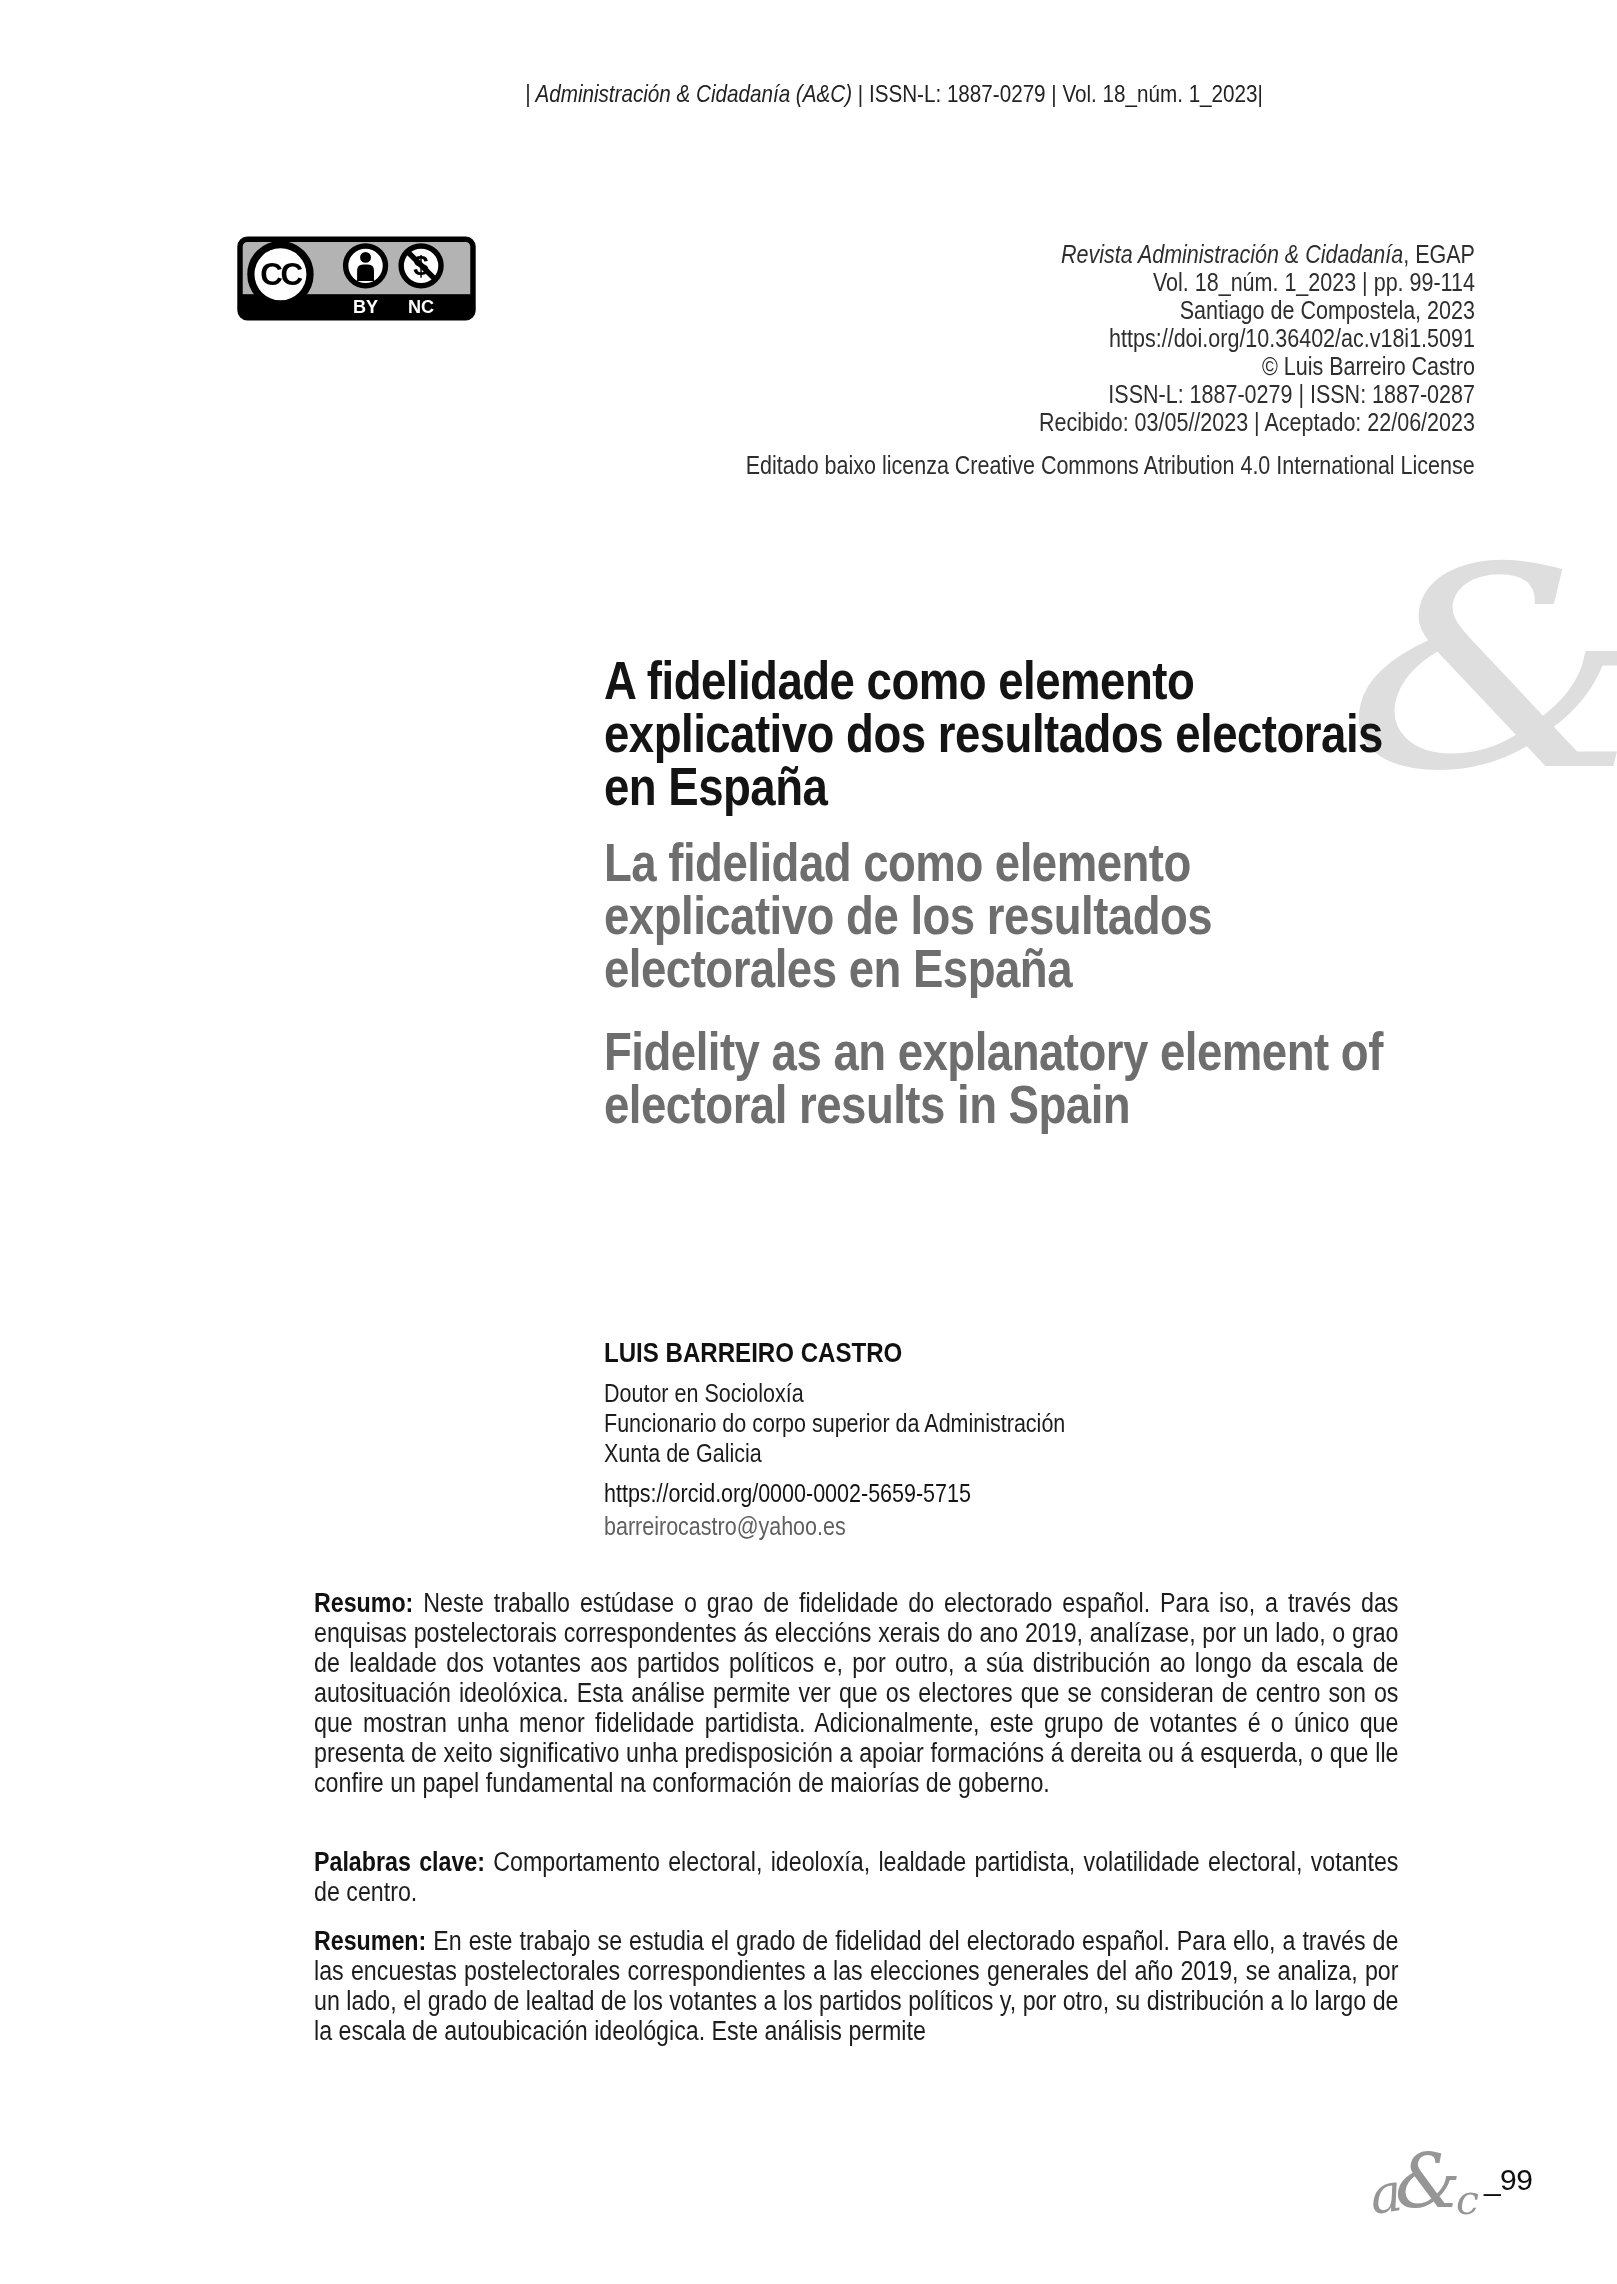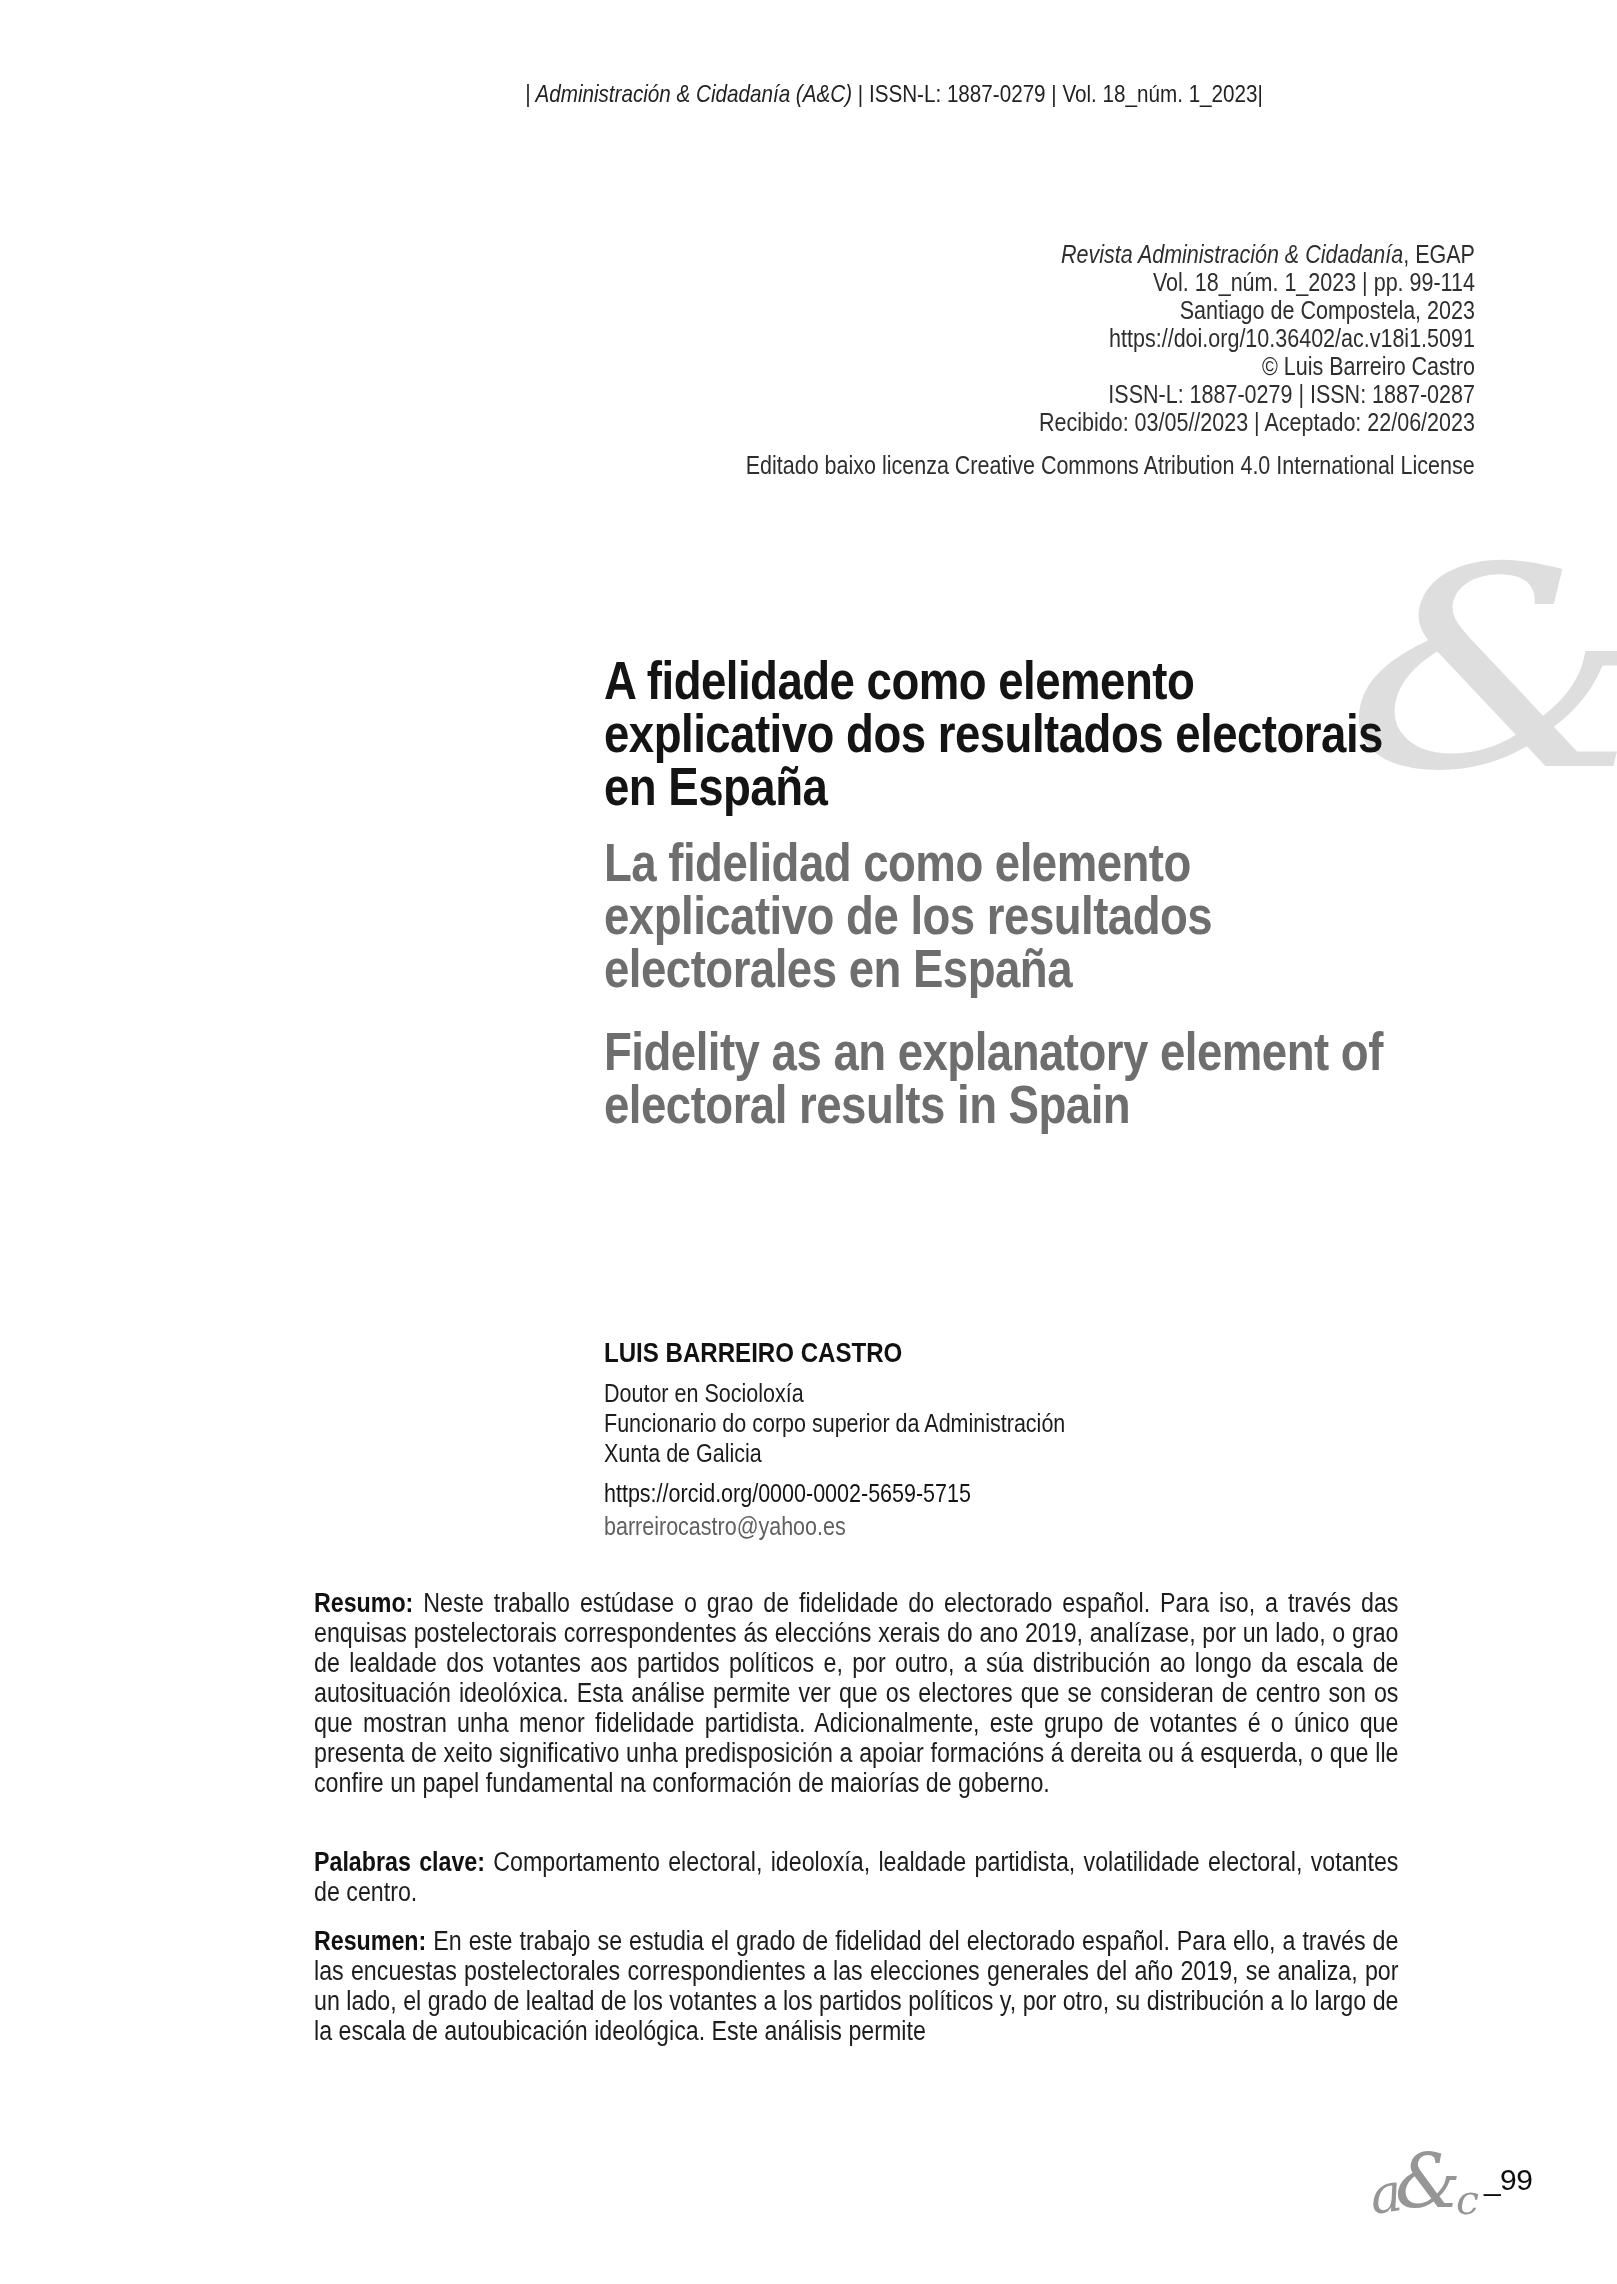--- a/index.html
+++ b/index.html
@@ -57,20 +57,43 @@
 </style>
 </head>
 <body>
 
 <div class="page">
 
   <div class="abs masthead nowrap cond-center">
     <span class="jrnl">| Administración &amp; Cidadanía (A&amp;C)</span><span> | ISSN-L: 1887-0279 | Vol. 18_núm. 1_2023|</span>
   </div>
 
+  <div class="abs badge">
+    <svg width="239" height="85" viewBox="0 0 396 140">
+      <rect x="5" y="5" width="386" height="130" rx="12" fill="#b3b3b3"></rect>
+      <rect x="8" y="96" width="380" height="36" fill="#000000"></rect>
+      <rect x="5" y="5" width="386" height="130" rx="12" fill="none" stroke="#000000" stroke-width="9"></rect>
+      <g>
+        <circle cx="72" cy="63" r="49" fill="#ffffff" stroke="#000000" stroke-width="12"></circle>
+        <text x="72" y="81" text-anchor="middle" font-family="Liberation Sans, sans-serif" font-weight="bold" font-size="52" letter-spacing="-4" fill="#000000">CC</text>
+      </g>
+      <g>
+        <circle cx="213" cy="49" r="33" fill="#ffffff" stroke="#000000" stroke-width="9"></circle>
+        <circle cx="213" cy="35" r="9" fill="#000000"></circle>
+        <path d="M199,74 L199,57 Q199,47 209,47 L217,47 Q227,47 227,57 L227,74 Z" fill="#000000"></path>
+      </g>
+      <g>
+        <circle cx="305" cy="49" r="33" fill="#ffffff" stroke="#000000" stroke-width="9"></circle>
+        <text x="305" y="65" text-anchor="middle" font-family="Liberation Sans, sans-serif" font-weight="bold" font-size="46" fill="#000000">$</text>
+        <line x1="283" y1="26" x2="328" y2="71" stroke="#000000" stroke-width="9"></line>
+      </g>
+      <text x="213" y="127" text-anchor="middle" font-family="Liberation Sans, sans-serif" font-weight="bold" font-size="30" fill="#ffffff">BY</text>
+      <text x="305" y="127" text-anchor="middle" font-family="Liberation Sans, sans-serif" font-weight="bold" font-size="30" fill="#ffffff">NC</text>
+    </svg>
+  </div>
 
   <div class="abs citation cond-right">
     <div class="nowrap">
       <span class="jrnl">Revista Administración &amp; Cidadanía</span><span>, EGAP</span>
     </div>
     <div class="nowrap">Vol. 18_núm. 1_2023 | pp. 99-114</div>
     <div class="nowrap">Santiago de Compostela, 2023</div>
     <div class="nowrap">https://doi.org/10.36402/ac.v18i1.5091</div>
     <div class="nowrap">© Luis Barreiro Castro</div>
     <div class="nowrap">ISSN-L: 1887-0279 | ISSN: 1887-0287</div>

